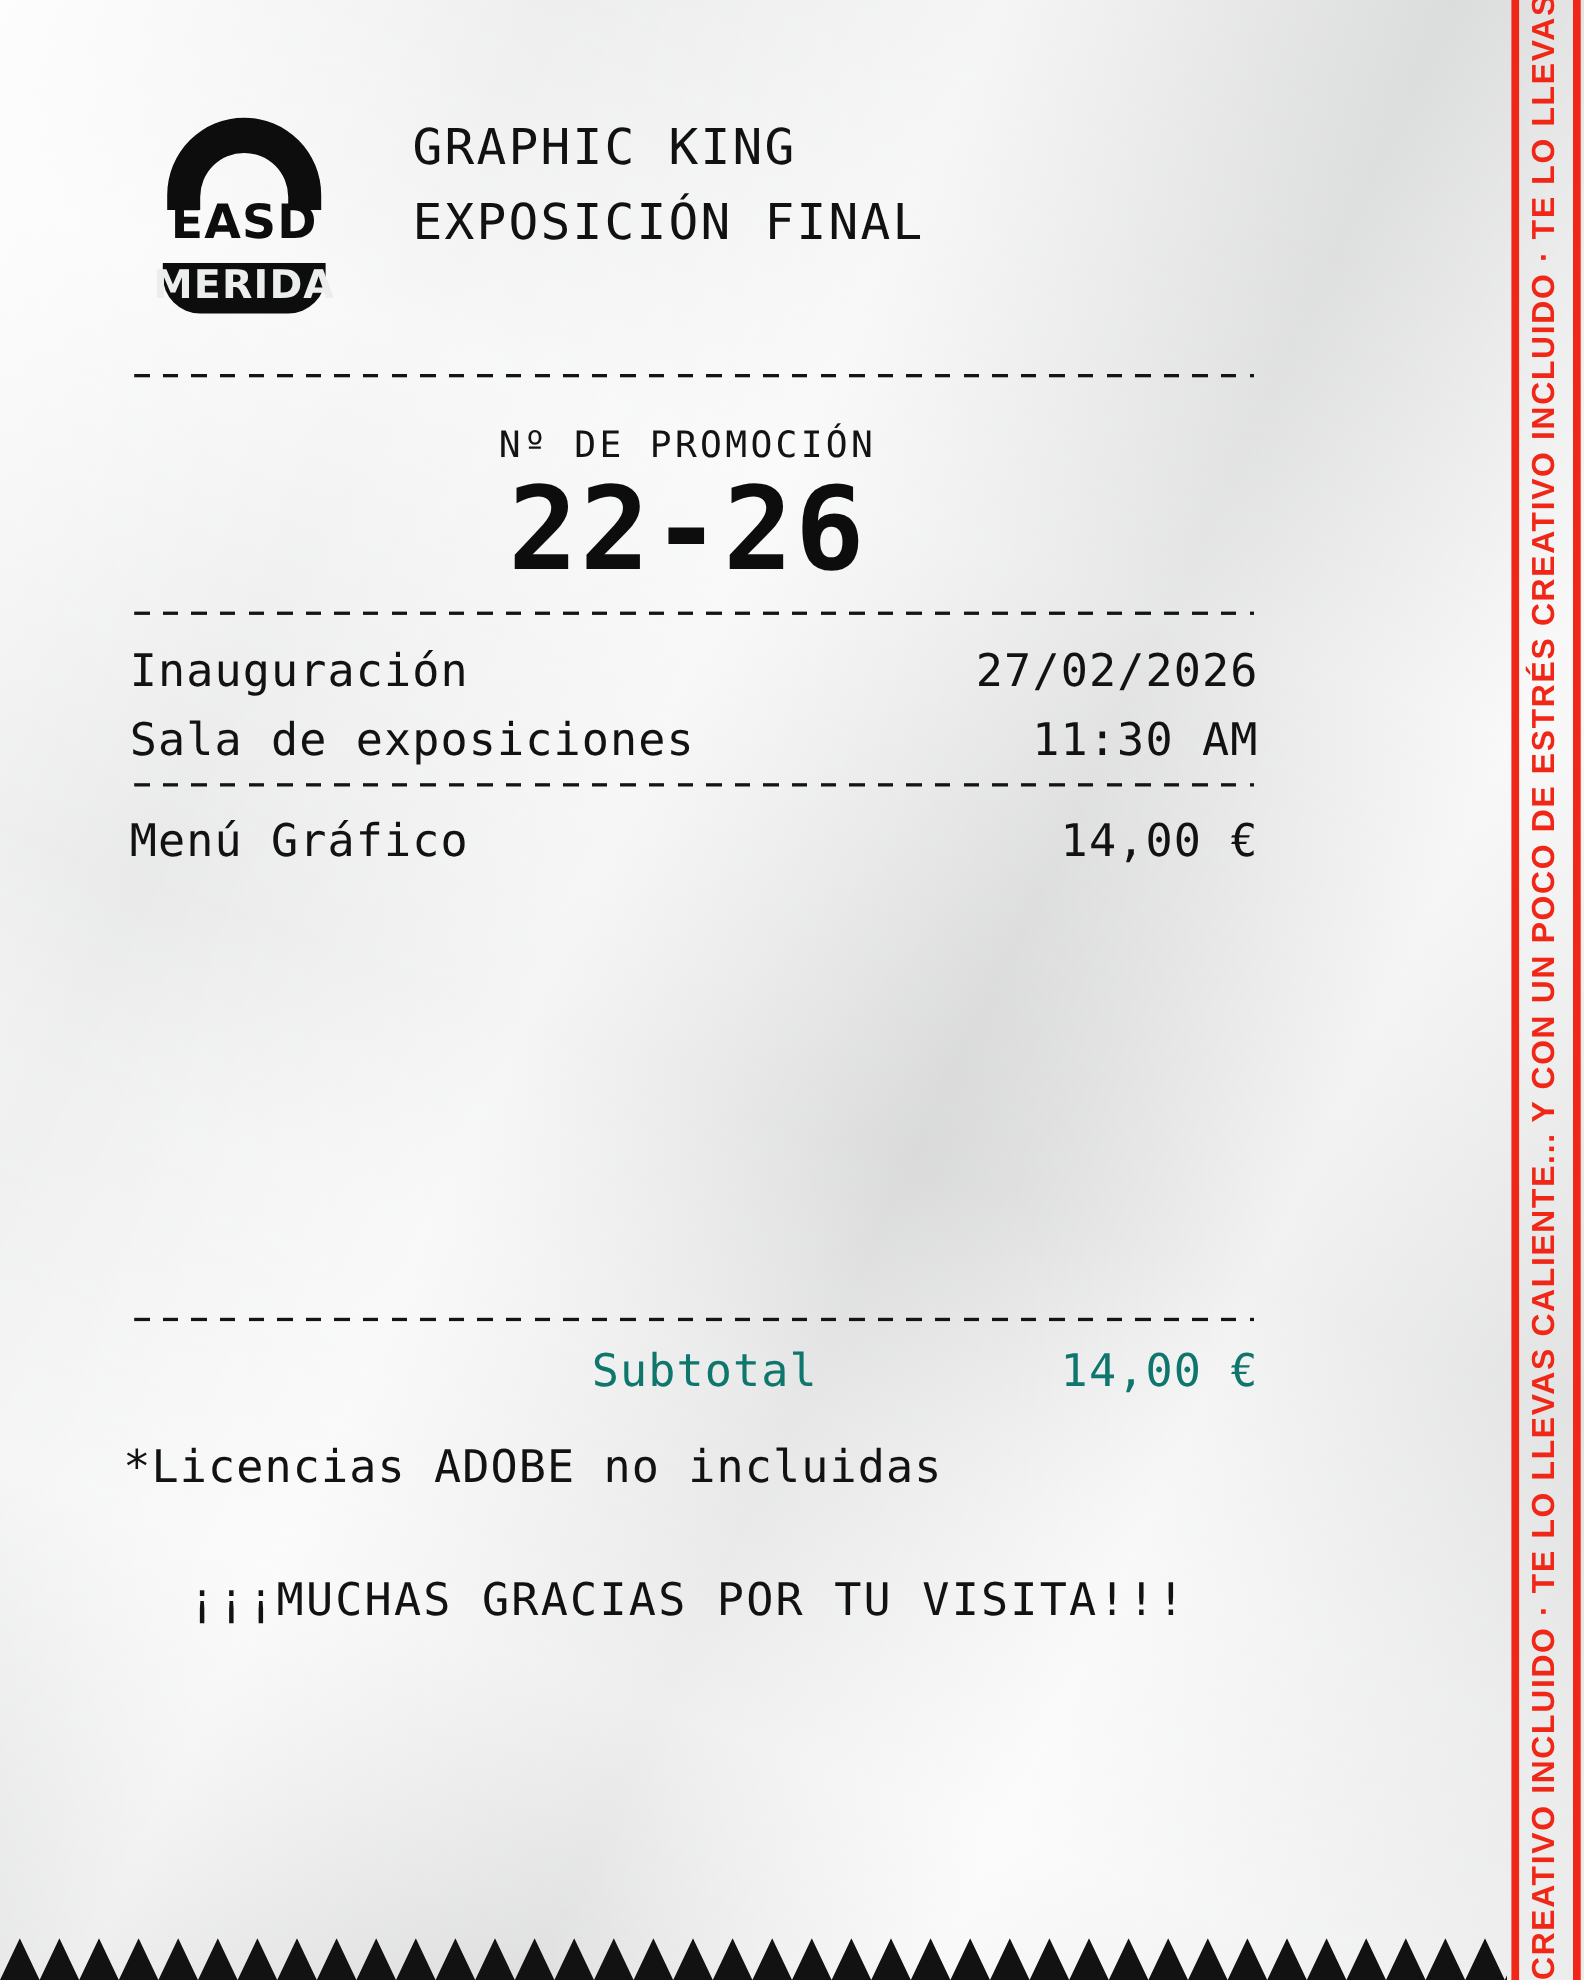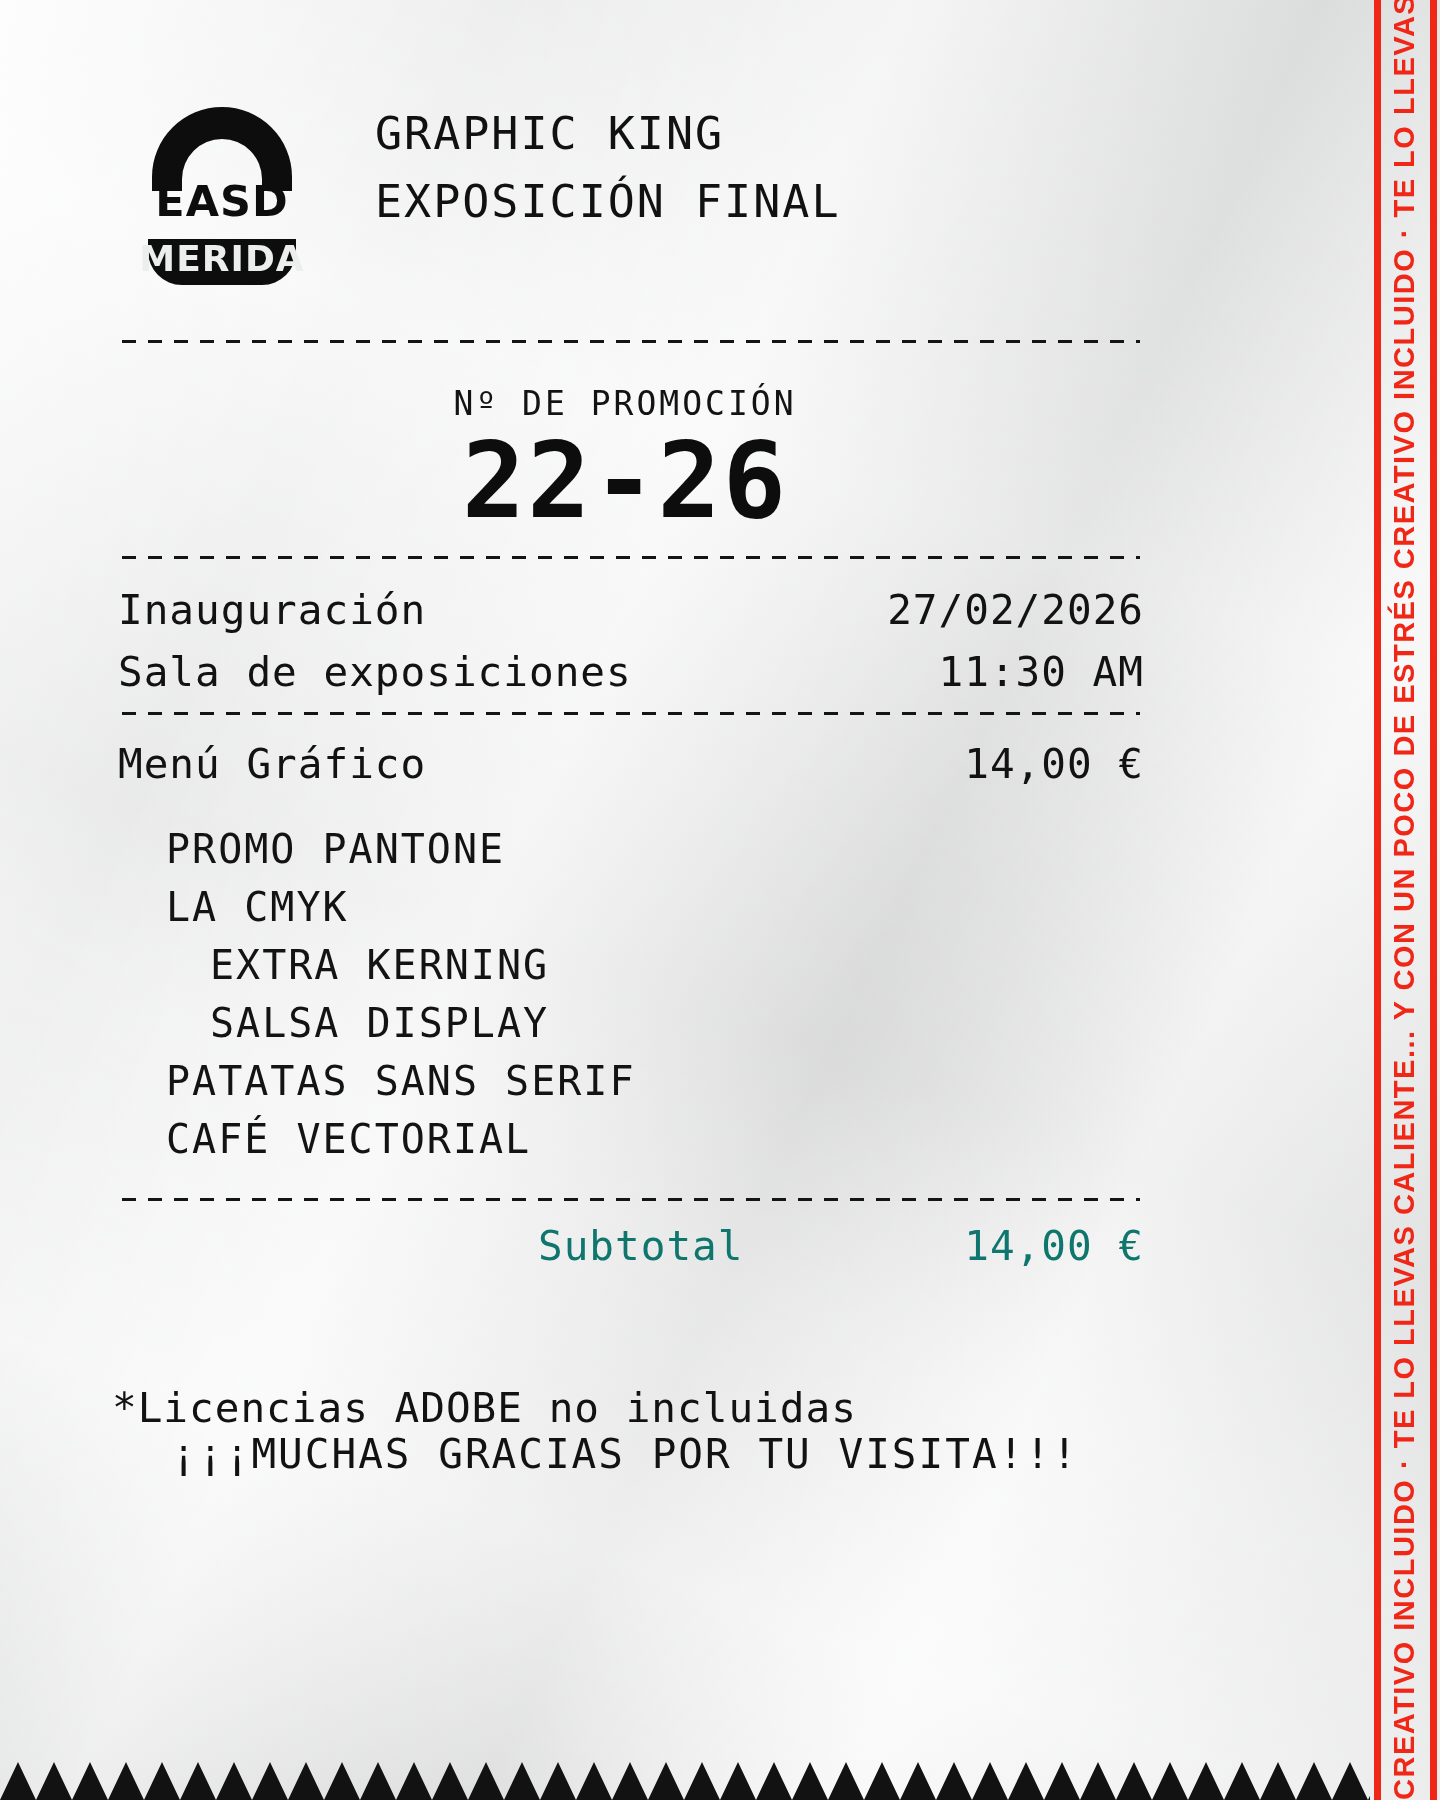--- a/index.html
+++ b/index.html
@@ -174,21 +174,21 @@
     font-size: 41px;
     letter-spacing: 1px;
     color: #0f766e;
     white-space: pre;
   }
   .subtotal .label { margin-left: 420px; }
 
   .note {
     position: absolute;
     left: 112px;
-    top: 1384px;
+    top: 1309px;
     font-size: 41px;
     letter-spacing: 1px;
     color: #121212;
     white-space: pre;
   }
 
   .thanks {
     position: absolute;
     left: 0;
     top: 1430px;
@@ -297,28 +297,20 @@
       <span>Sala de exposiciones</span>
       <span>11:30 AM</span>
     </div>
   </div>
 
   <div class="menu-head">
     <span>Menú Gráfico</span>
     <span>14,00 €</span>
   </div>
 
-  <div class="menu-items">
-    <div class="menu-item" style="padding-left:48px">PROMO PANTONE</div>
-    <div class="menu-item" style="padding-left:48px">LA CMYK</div>
-    <div class="menu-item" style="padding-left:92px">EXTRA KERNING</div>
-    <div class="menu-item" style="padding-left:92px">SALSA DISPLAY</div>
-    <div class="menu-item" style="padding-left:48px">PATATAS SANS SERIF</div>
-    <div class="menu-item" style="padding-left:48px">CAFÉ VECTORIAL</div>
-  </div>
 
   <div class="subtotal">
     <span class="label">Subtotal</span>
     <span>14,00 €</span>
   </div>
 
   <div class="note">*Licencias ADOBE no incluidas</div>
 
   <div class="thanks">¡¡¡MUCHAS GRACIAS POR TU VISITA!!!</div>
 

